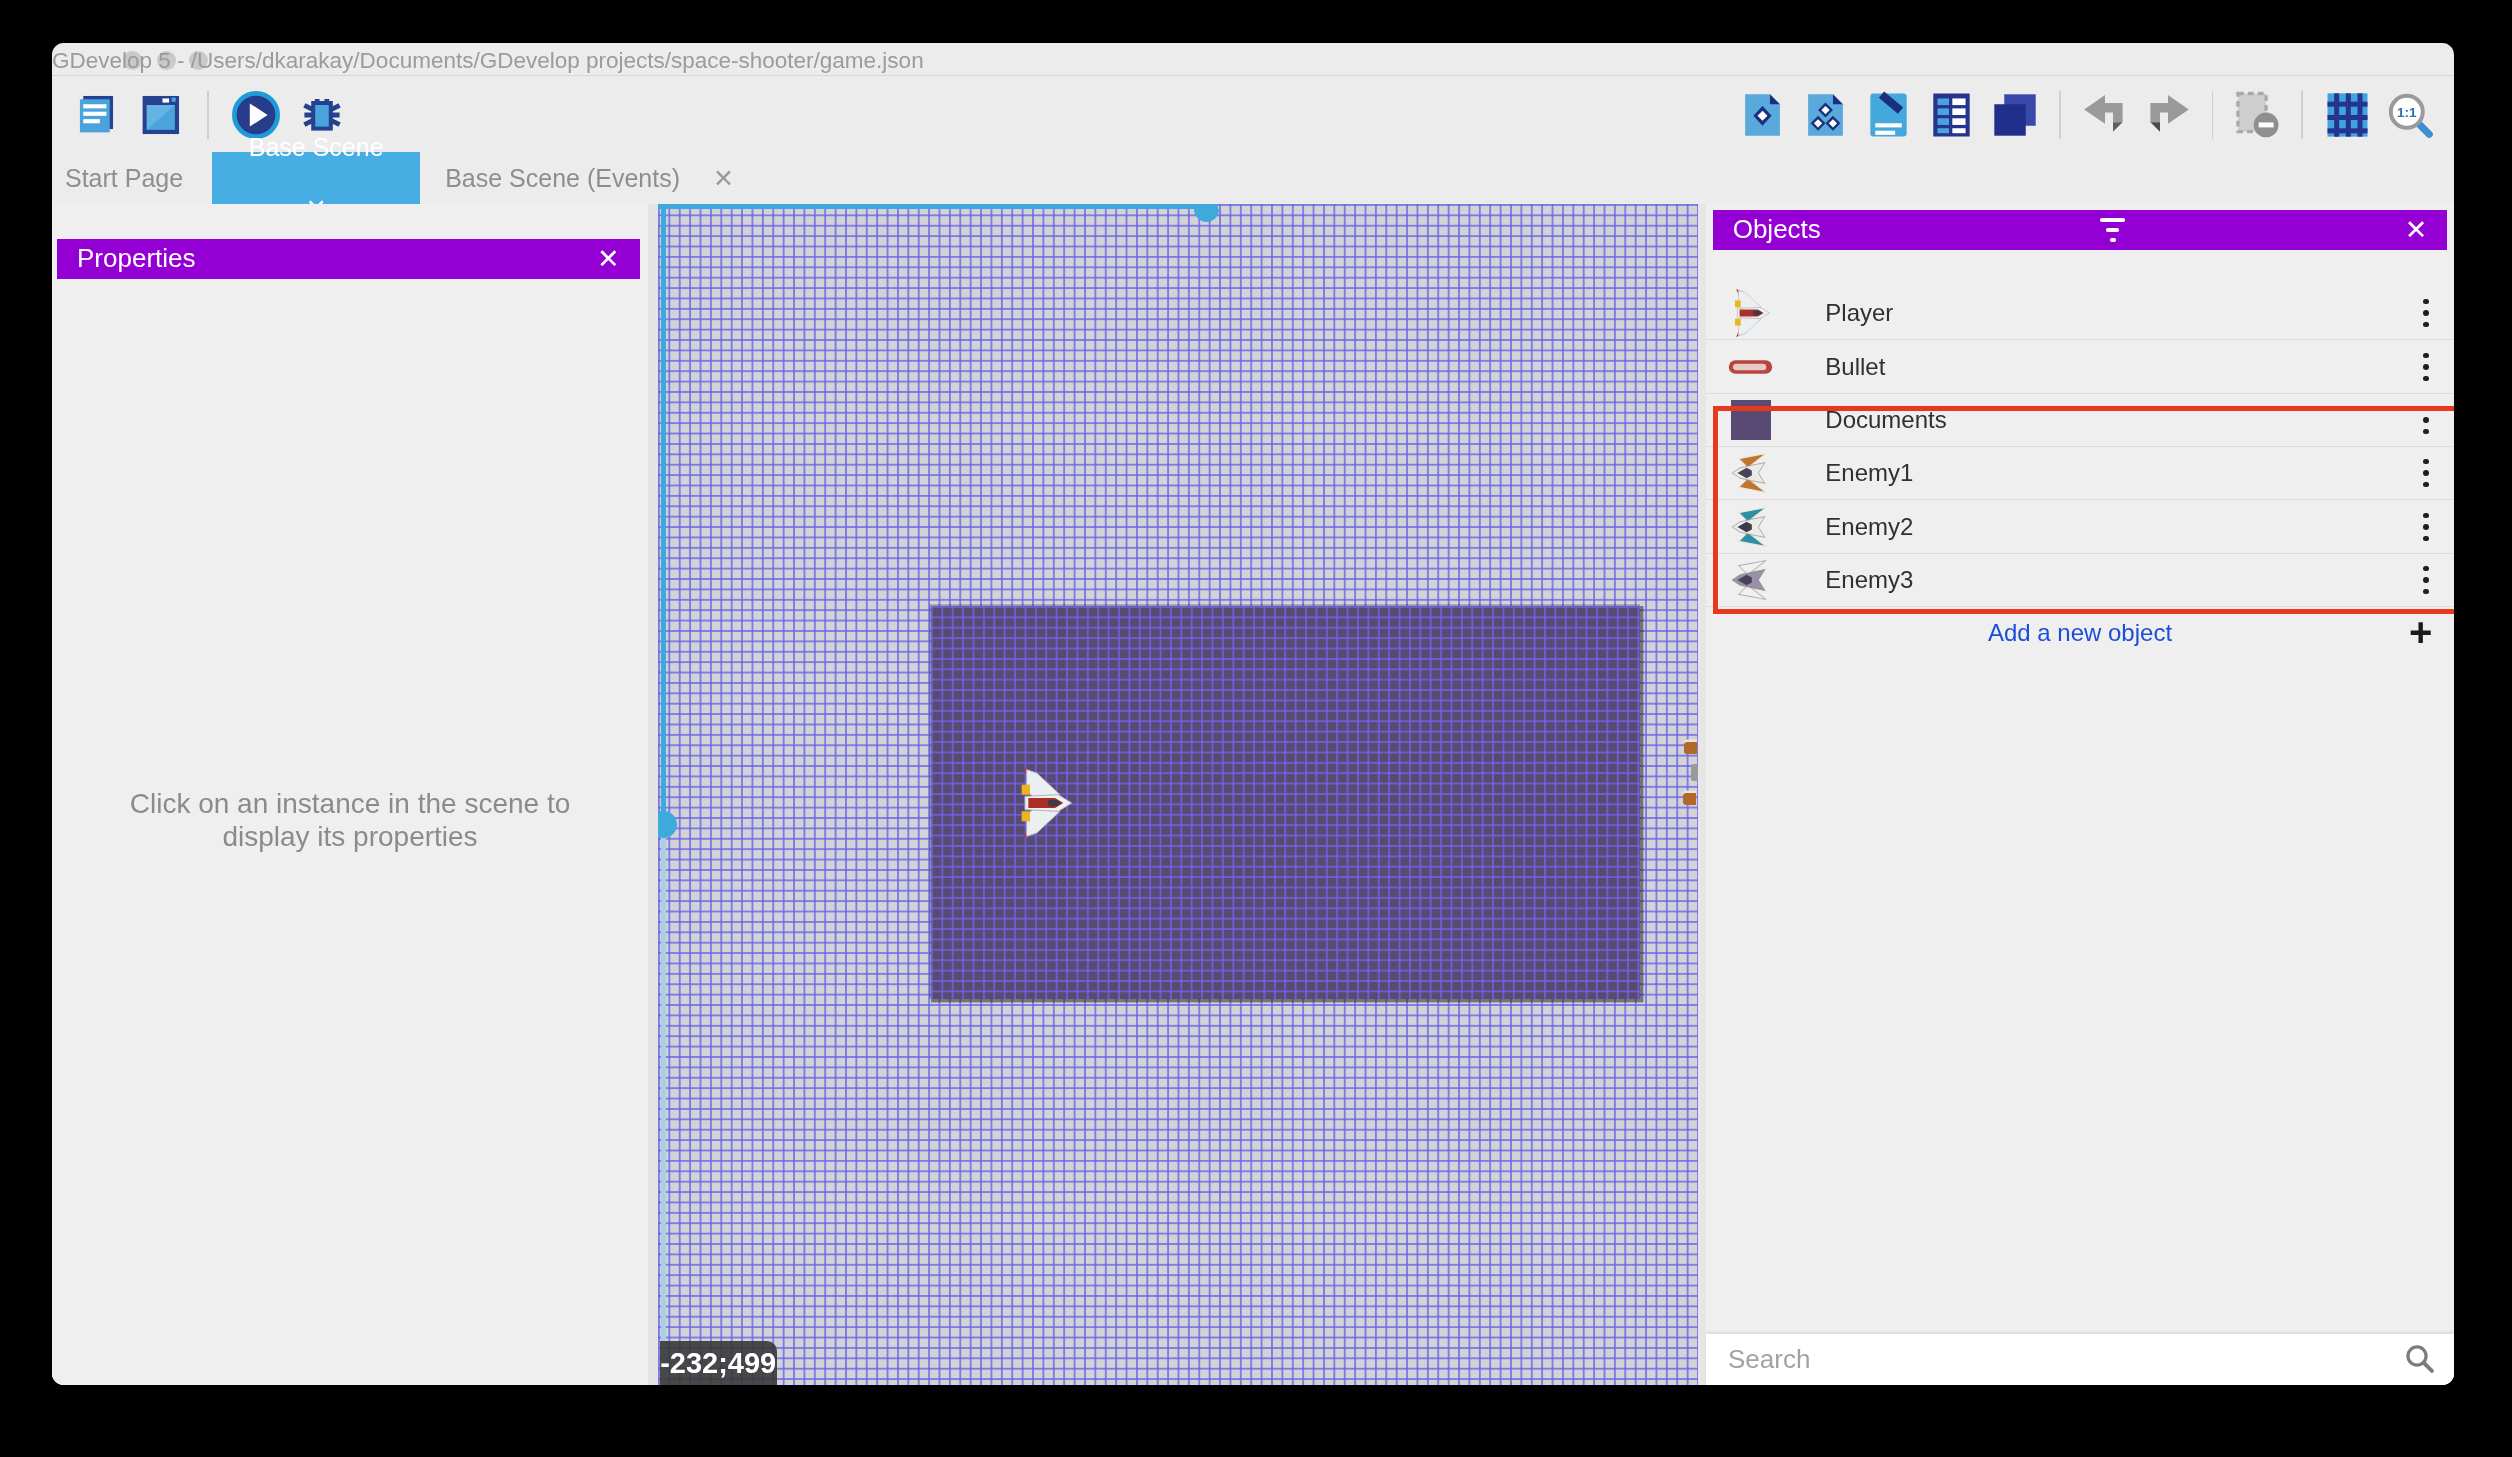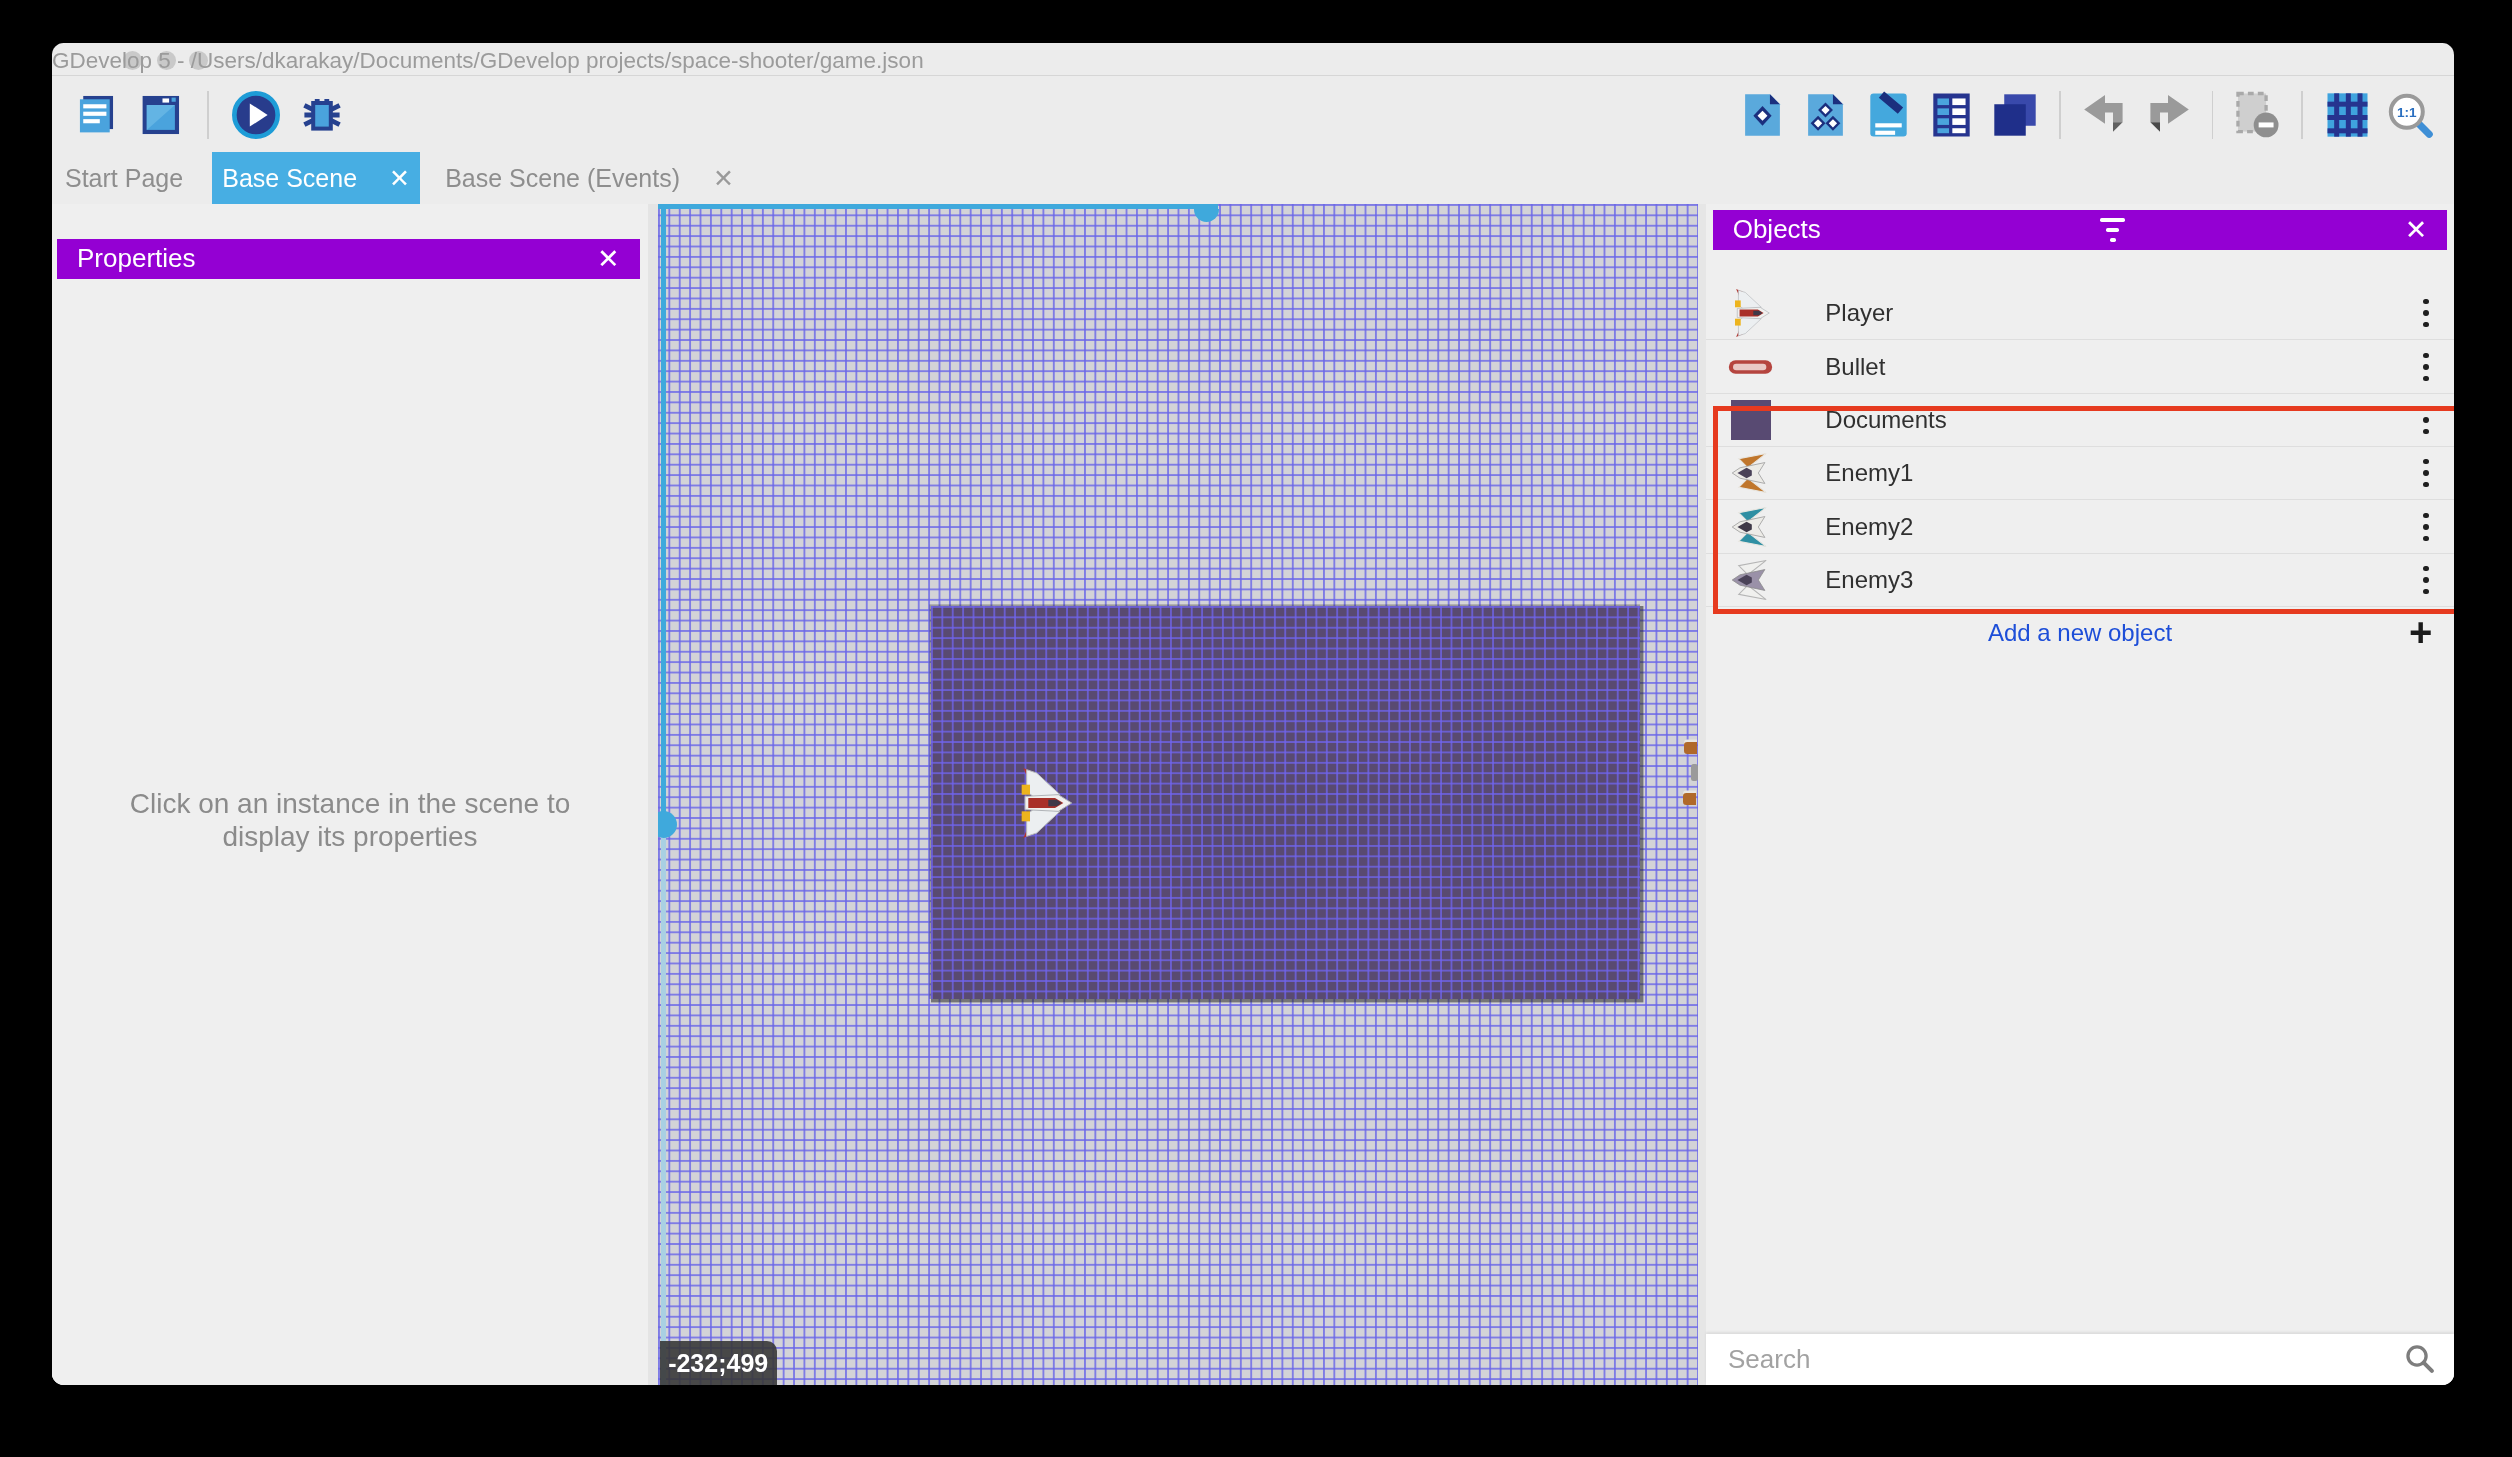--- a/index.html
+++ b/index.html
@@ -15,21 +15,21 @@
   
   .toolbar{position:absolute;left:0;top:35px;width:100%;height:74px;}
   .tb-left{position:absolute;left:17.5px;top:0;height:100%;display:flex;align-items:center;gap:18.3px;}
   .tb-right{position:absolute;right:20px;top:0;height:100%;display:flex;align-items:center;gap:15px;}
   .tb-icon{width:48px;height:50px;display:flex;align-items:center;justify-content:center;}
   .tb-div{width:1.7px;height:48px;background:#cfcfcf;margin:0 5px;}
   
   .tabstrip{position:absolute;left:0;top:109px;width:100%;height:52px;display:flex;align-items:stretch;}
   .tab{display:flex;align-items:center;font-size:25px;color:#8e8e8e;padding:0 25px;}
   .tab.start{margin-left:13px;padding:0 29px 0 0;}
-  .tab.active{background:#47aee3;color:#fff;width:208px;justify-content:center;padding:0;gap:32px;}
+  .tab.active{background:#47aee3;color:#fff;width:208px;justify-content:center;padding:0;gap:32px;flex-direction:column;}
   .tab .x{font-size:25px;color:#9a9a9a;margin-left:33px;}
   .tab.active .x{color:#fff;margin-left:0;}
   
   .content{position:absolute;left:0;top:161px;width:2402px;height:1181px;background:#efefef;}
   .panel-header{position:absolute;top:5.8px;height:40px;background:#9400d3;color:#fff;
                 display:flex;align-items:center;font-size:26px;padding:0 20px;}
   
   .props{position:absolute;left:0;top:0;width:606px;height:100%;background:#efefef;
          border-right:10px solid #e4e4e4;}
   .props .panel-header{left:5px;right:8.3px;margin-top:29px;}
@@ -47,21 +47,21 @@
       background-size:10.4px 10.4px;
       box-shadow:1.7px 1.7px 0 1.7px rgba(40,40,40,0.55), -0.8px -0.8px 0 0.8px rgba(40,40,40,0.35);}
   .sel-top{position:absolute;left:0;top:0;width:560px;height:5px;background:#3fa9dc;}
   .sel-handle-top{position:absolute;left:536px;top:5px;width:25px;height:12.5px;background:#3fa9dc;
                   border-radius:0 0 12.5px 12.5px;}
   .sel-left-solid{position:absolute;left:2.5px;top:0;width:5px;height:621px;background:#3fa9dc;}
   .sel-left-light{position:absolute;left:2.5px;top:621px;width:5px;height:561px;background:#a9d0e3;}
   .sel-handle-left{position:absolute;left:-8.3px;top:607px;width:27px;height:27px;border-radius:50%;
                    background:#3fa9dc;}
   .coord-badge{position:absolute;left:1.7px;top:1137px;width:117px;height:44px;background:rgba(56,56,56,0.9);
-               border-radius:0 10px 0 0;color:#fff;font-size:25px;font-weight:bold;
+               border-radius:0 10px 0 0;color:#fff;font-size:29px;font-weight:bold;
                display:flex;align-items:center;justify-content:center;}
   .ship{position:absolute;left:357px;top:564px;width:60px;height:70px;}
   .sliver{position:absolute;width:13.3px;height:11.7px;background:#b0692a;border-radius:3.3px 0 0 3.3px;
           box-shadow:0 -2.5px 0 #e8e6e0;}
   .sliver1{left:1026px;top:538px;}
   .sliver2{left:1025px;top:589px;}
   .vscroll{position:absolute;left:1033px;top:560px;width:6.7px;height:16.7px;background:#9a9a9a;border-radius:2.5px;}
   
   .objects{position:absolute;left:1646px;top:0;width:756px;height:100%;background:#efefef;
            border-left:8.3px solid #e6e6e6;}

